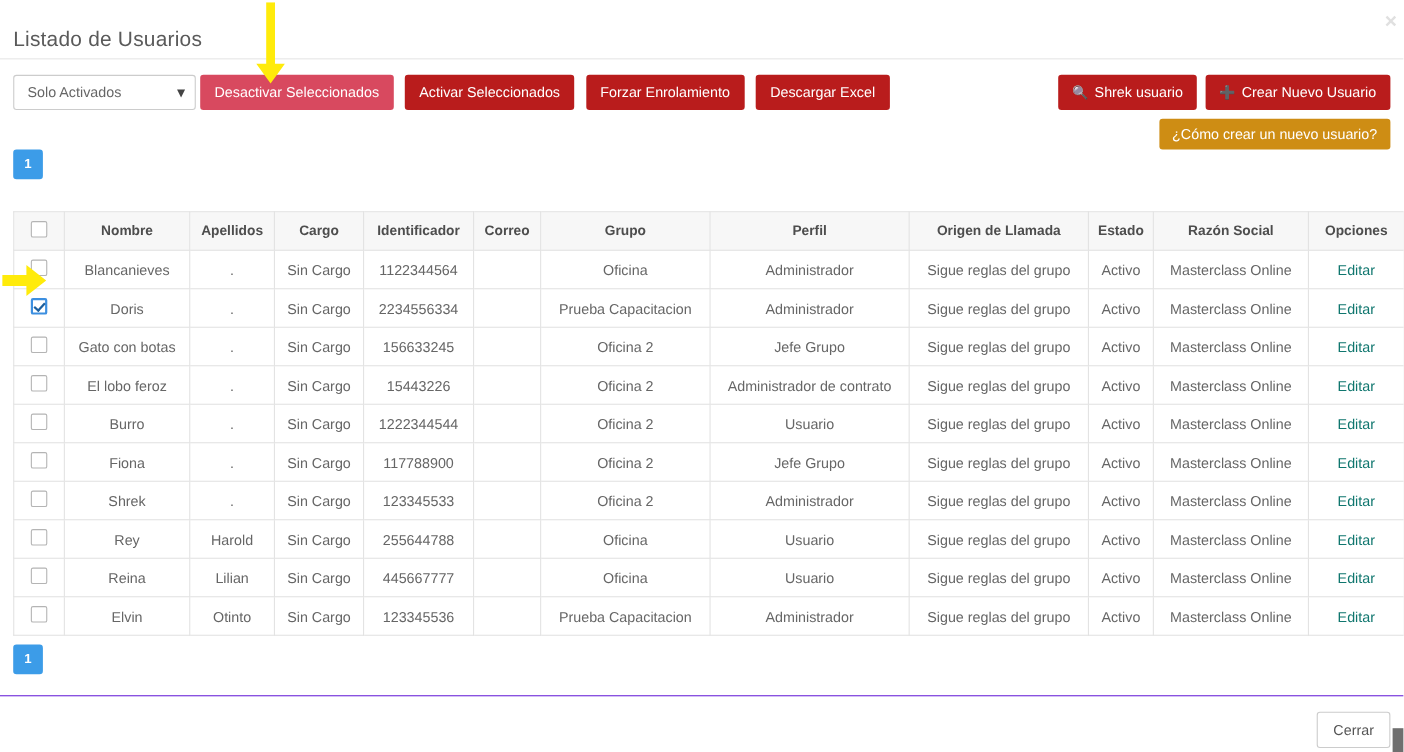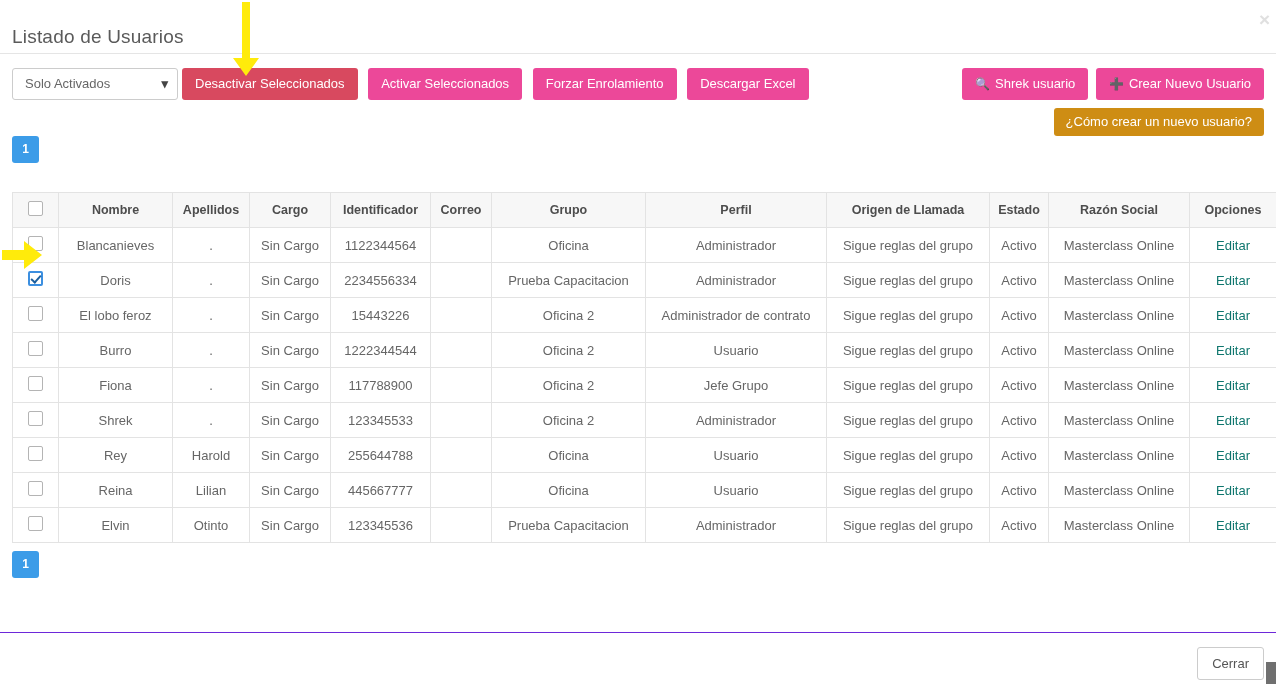--- a/index.html
+++ b/index.html
@@ -80,21 +80,21 @@
     padding:0 13px;
     border:0;
     border-radius:3px;
     color:#fff;
     font-size:13px;
     font-family:"Liberation Sans", sans-serif;
     cursor:pointer;
     white-space:nowrap;
     vertical-align:top;
   }
-  .btn-blue{background:#ec4899;}
+  .btn-blue{background:#b91c1c;}
   .btn-red{background:#d8495f;}
   .btn-left-group{
     position:absolute;left:170px;top:14px;
     white-space:nowrap;
   }
   .btn-left-group .btn{margin-left:0;}
   .btn-left-group .btn + .btn{margin-left:7px;}
   .btn-right-group{
     position:absolute;right:0;top:14px;
     white-space:nowrap;
@@ -330,20 +330,34 @@
             <td></td>
             <td>Prueba Capacitacion</td>
             <td class="left">Administrador</td>
             <td>Sigue reglas del grupo</td>
             <td>Activo</td>
             <td>Masterclass Online</td>
             <td><a class="editar">Editar</a></td>
           </tr>
           <tr>
             <td><span class="cb"></span></td>
+            <td class="left">Gato con botas</td>
+            <td class="left">.</td>
+            <td>Sin Cargo</td>
+            <td>156633245</td>
+            <td></td>
+            <td>Oficina 2</td>
+            <td class="left">Jefe Grupo</td>
+            <td>Sigue reglas del grupo</td>
+            <td>Activo</td>
+            <td>Masterclass Online</td>
+            <td><a class="editar">Editar</a></td>
+          </tr>
+          <tr>
+            <td><span class="cb"></span></td>
             <td class="left">El lobo feroz</td>
             <td class="left">.</td>
             <td>Sin Cargo</td>
             <td>15443226</td>
             <td></td>
             <td>Oficina 2</td>
             <td class="left">Administrador de contrato</td>
             <td>Sigue reglas del grupo</td>
             <td>Activo</td>
             <td>Masterclass Online</td>

